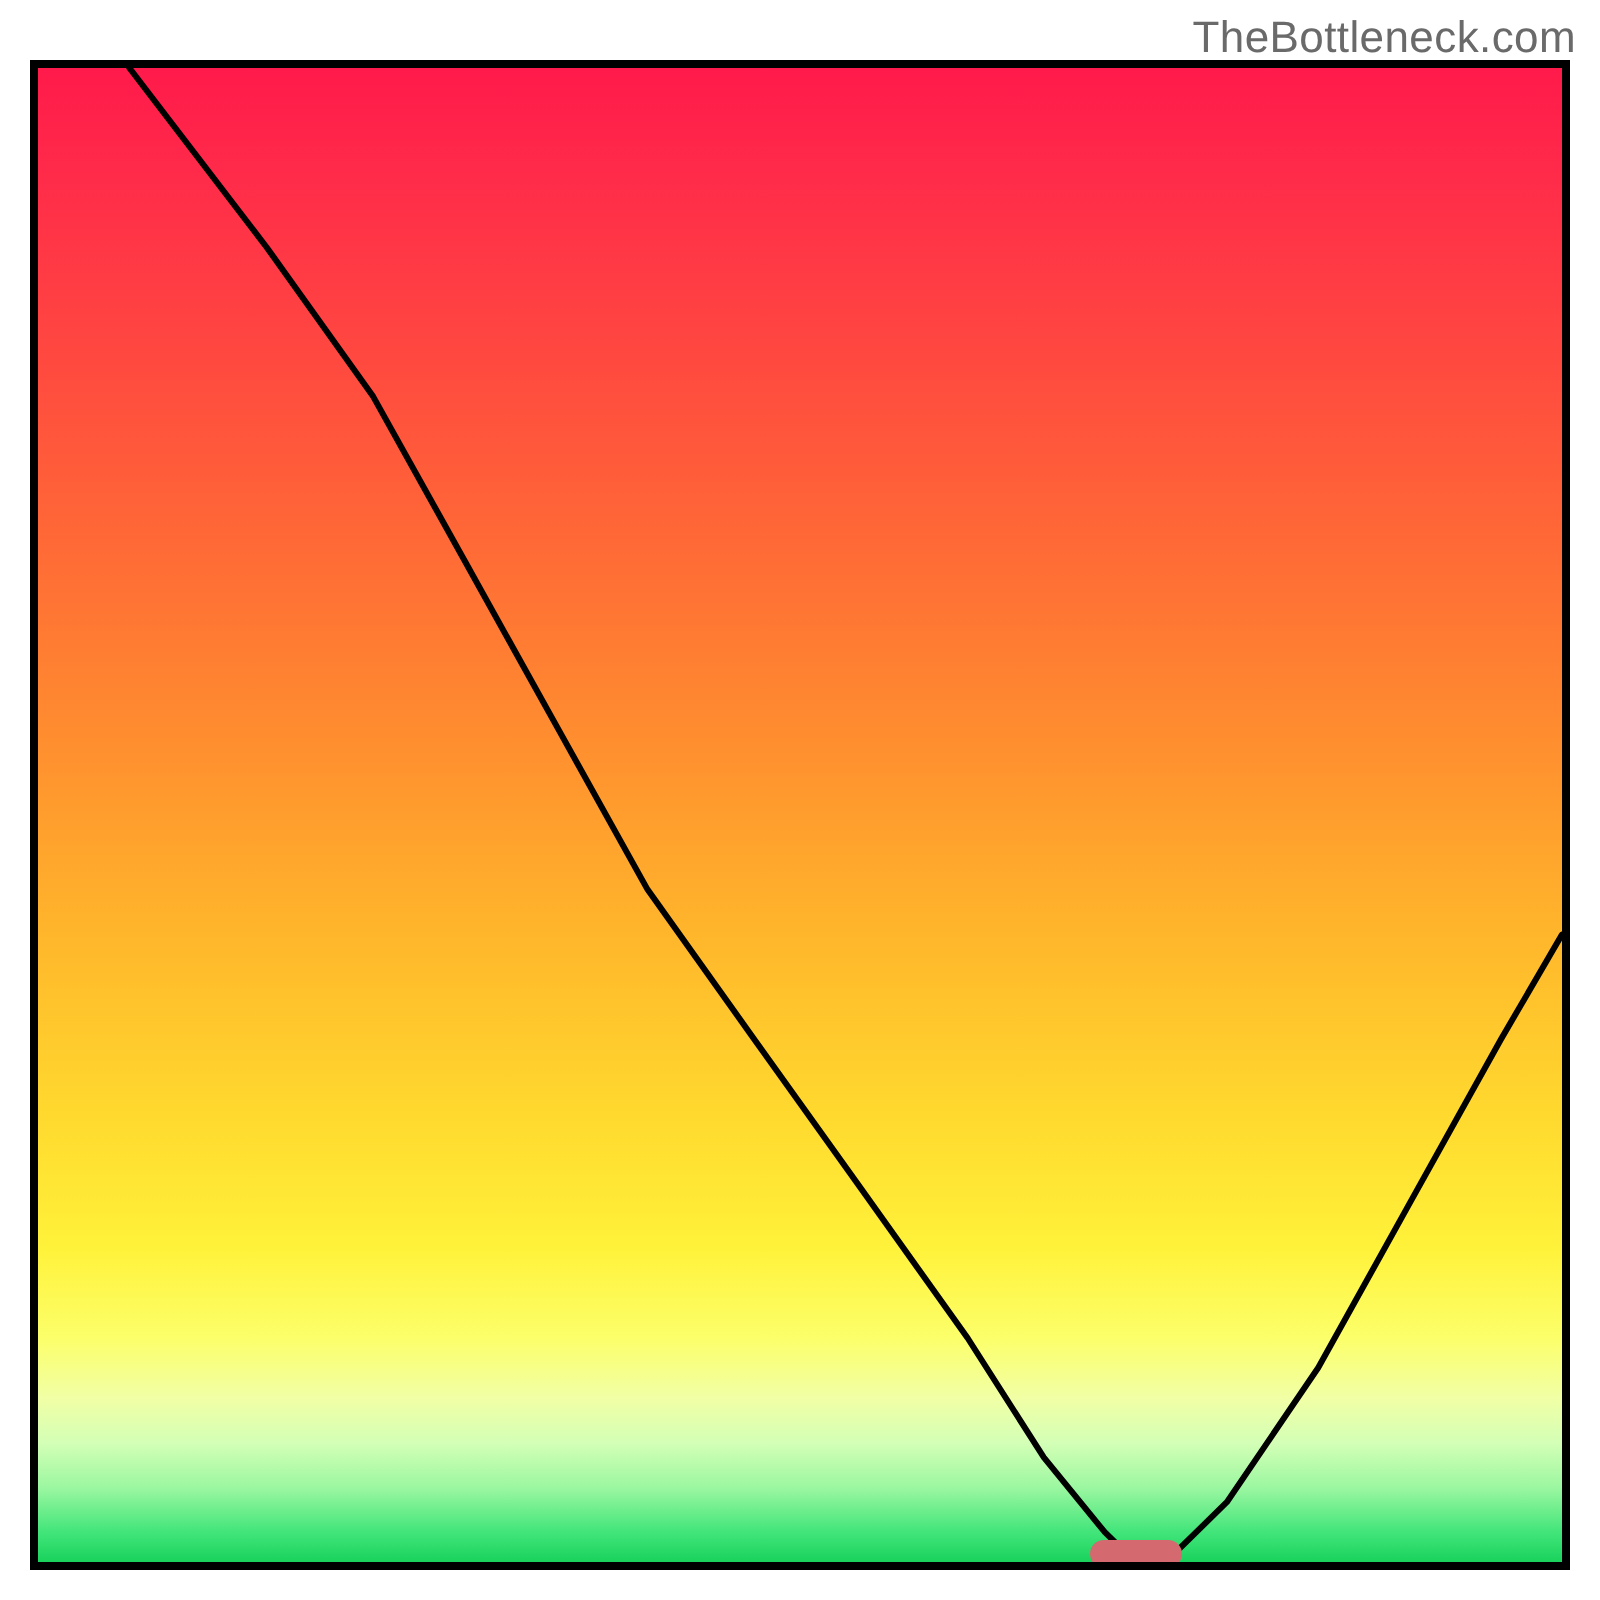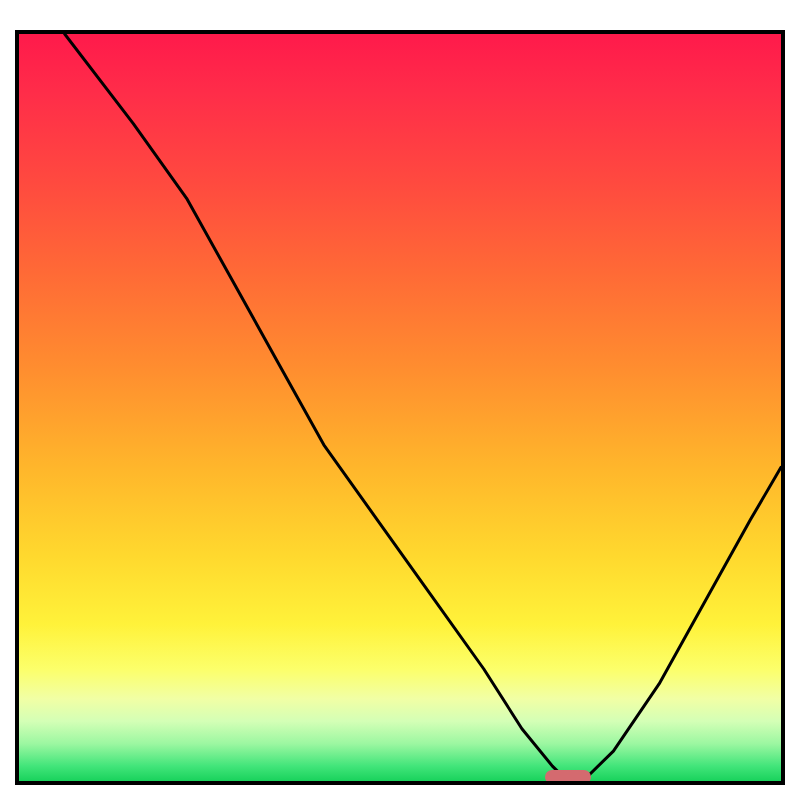--- a/index.html
+++ b/index.html
@@ -78,20 +78,21 @@
     height: 14px;
     background: #d46a6f;
     border-radius: 8px;
   }
 </style>
 </head>
 <body>
 
 <div class="container">
 
+  <div class="watermark">TheBottleneck.com</div>
 
   <div class="plot-frame">
     <div class="plot-inner">
 
       <div class="gradient"></div>
 
       <svg class="curve" viewBox="0 0 762 747" preserveAspectRatio="none">
         <path id="curve-path" d="M 45.7 0.0 L 114.3 89.6 L 167.6 164.3 L 213.4 246.5 L 259.1 328.7 L 304.8 410.8 L 358.1 485.6 L 411.5 560.3 L 464.8 635.0 L 502.9 694.7 L 533.4 732.1 L 548.6 747.0 L 563.9 747.0 L 594.4 717.1 L 640.1 649.9 L 685.8 567.7 L 731.5 485.6 L 762.0 433.3" fill="none" stroke="#000000" stroke-width="3" stroke-linejoin="round" stroke-linecap="round"></path>
       </svg>
 

